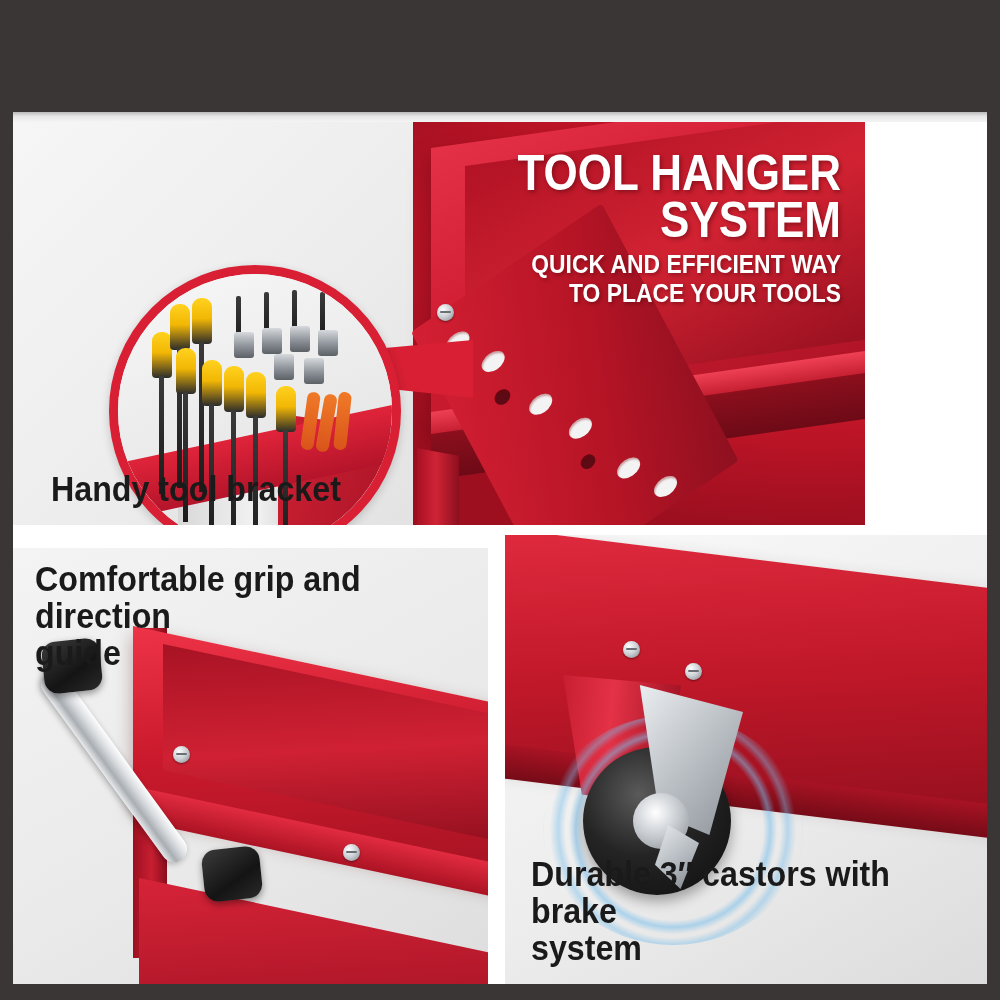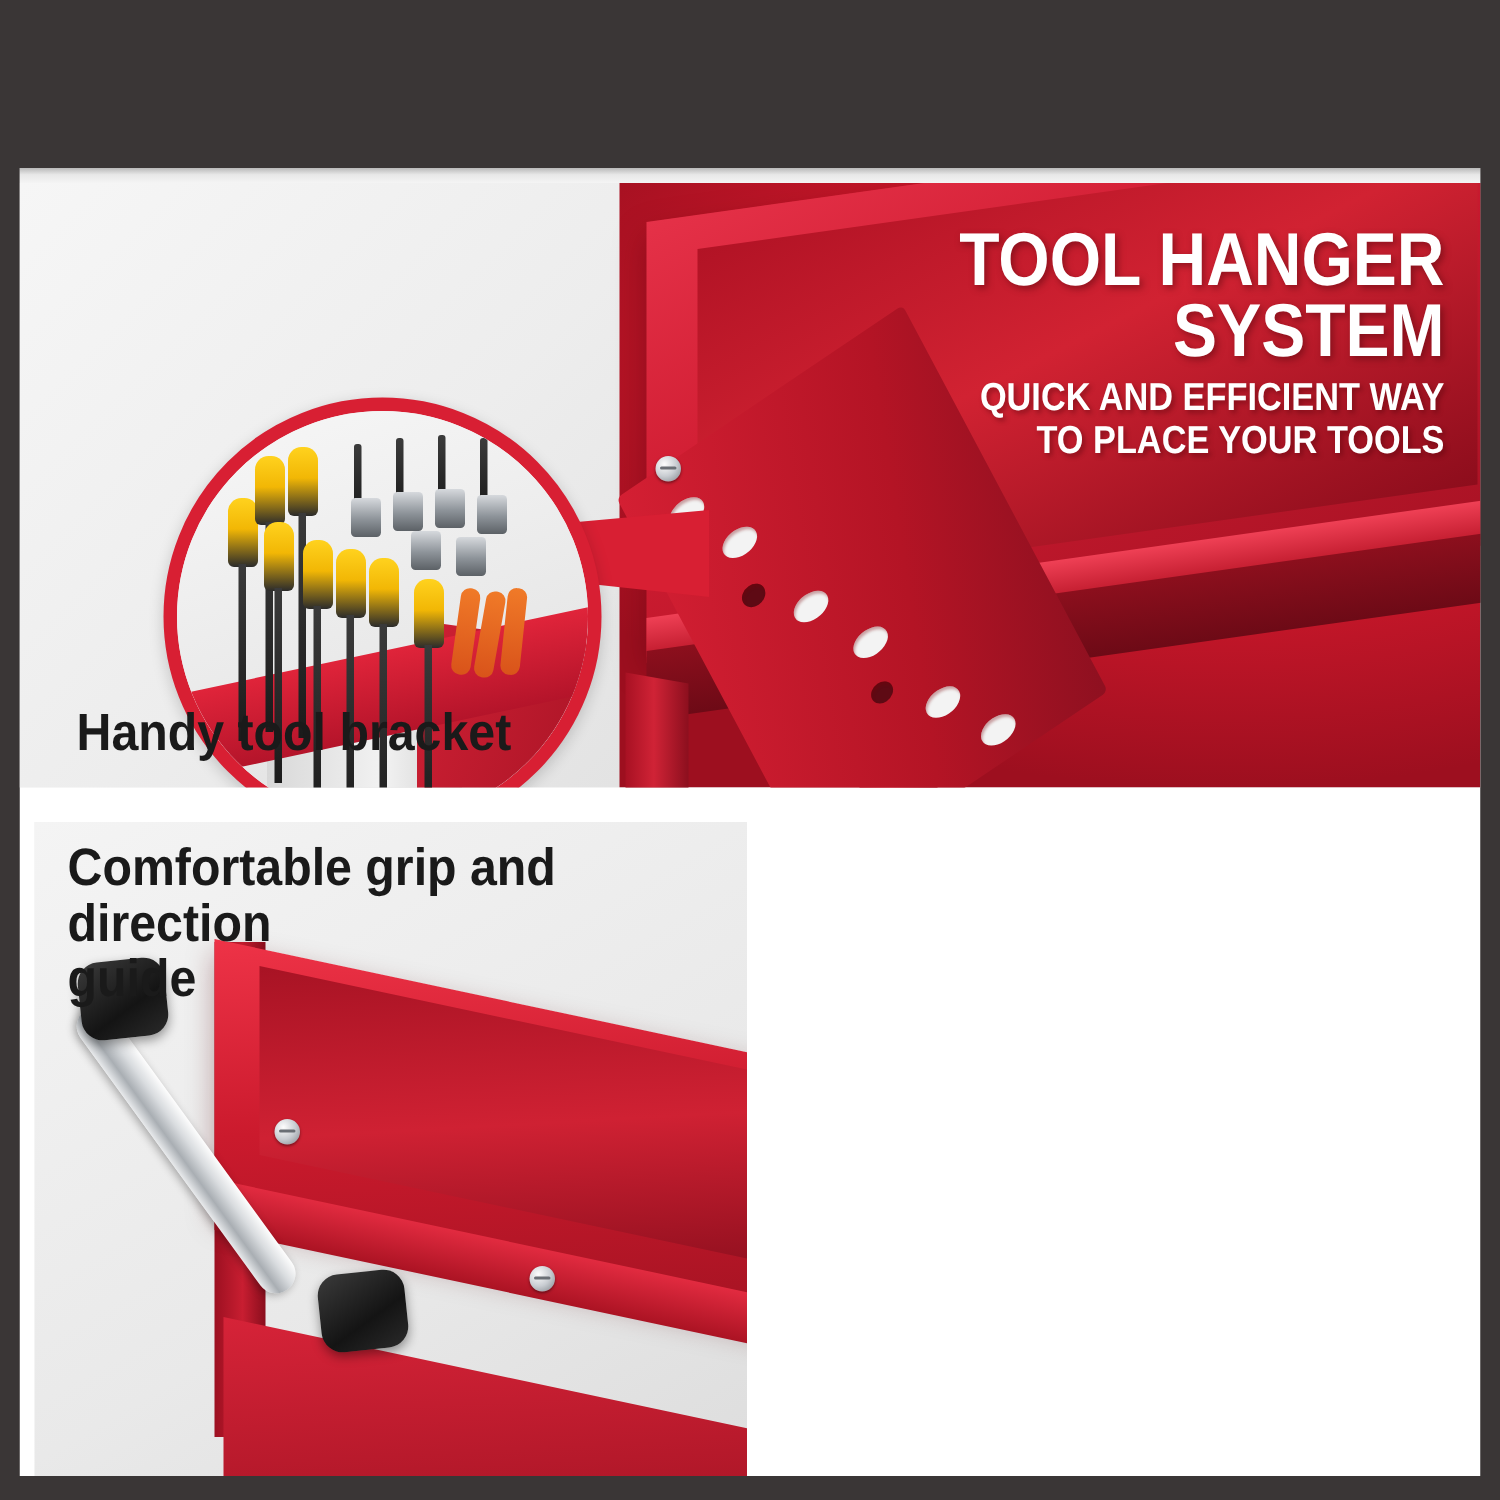--- a/index.html
+++ b/index.html
@@ -44,23 +44,23 @@
     background:linear-gradient(to bottom,#b9b9b9 0%, #e8e8e8 45%, #f4f4f4 100%);
     z-index:29;
   }
 
   
   .panels { position:absolute; left:13px; top:112px; width:974px; height:872px; background:#ffffff; z-index:10; }
 
   .panel { position:absolute; overflow:hidden; background:#f0f0f0; }
 
   
-  .panel-top    { left:0;    top:10px;  width:974px; height:403px; }
-  
-  .panel-bl     { left:0;    top:436px; width:475px; height:436px;margin-left:10px; }
+  .panel-top    { left:0;    top:10px;  width:852px; height:403px; }
+  
+  .panel-bl     { left:0;    top:436px; width:475px; height:436px; }
   .panel-br     { left:492px;top:423px; width:482px; height:449px; }
 
   
   .art { position:absolute; inset:0; }
 
   
   .top-bg-light { position:absolute; left:0; top:0; width:430px; height:403px;
      background:linear-gradient(135deg,#f6f6f6 0%, #ededed 55%, #e2e2e2 100%); }
   .top-bg-red {
      position:absolute; left:400px; top:0; width:574px; height:403px;
@@ -416,20 +416,42 @@
         <div class="screw" style="left:160px; top:198px;"></div>
         <div class="screw" style="left:330px; top:296px;"></div>
 
         <div class="caption cap-bl">
           <div>Comfortable grip and direction</div>
           <div>guide</div>
         </div>
       </div>
     </div>
 
+    <div class="panel panel-br">
+      <div class="art">
+        <div class="br-bg"></div>
+        <div class="br-cart"></div>
+        <div class="br-cart-edge"></div>
+        <div class="br-leg"></div>
+
+        <div class="screw" style="left:118px; top:106px;"></div>
+        <div class="screw" style="left:180px; top:128px;"></div>
+
+        <div class="caster-swirl"></div>
+        <div class="caster-wheel"></div>
+        <div class="caster-fork"></div>
+        <div class="caster-hub"></div>
+        <div class="caster-brake"></div>
+
+        <div class="caption cap-br">
+          <div>Durable 3″ castors with brake</div>
+          <div>system</div>
+        </div>
+      </div>
+    </div>
 
   </div>
 
   <div class="frame-top"></div>
   <div class="frame-bottom"></div>
   <div class="frame-left"></div>
   <div class="frame-right"></div>
 
 </div>
 

